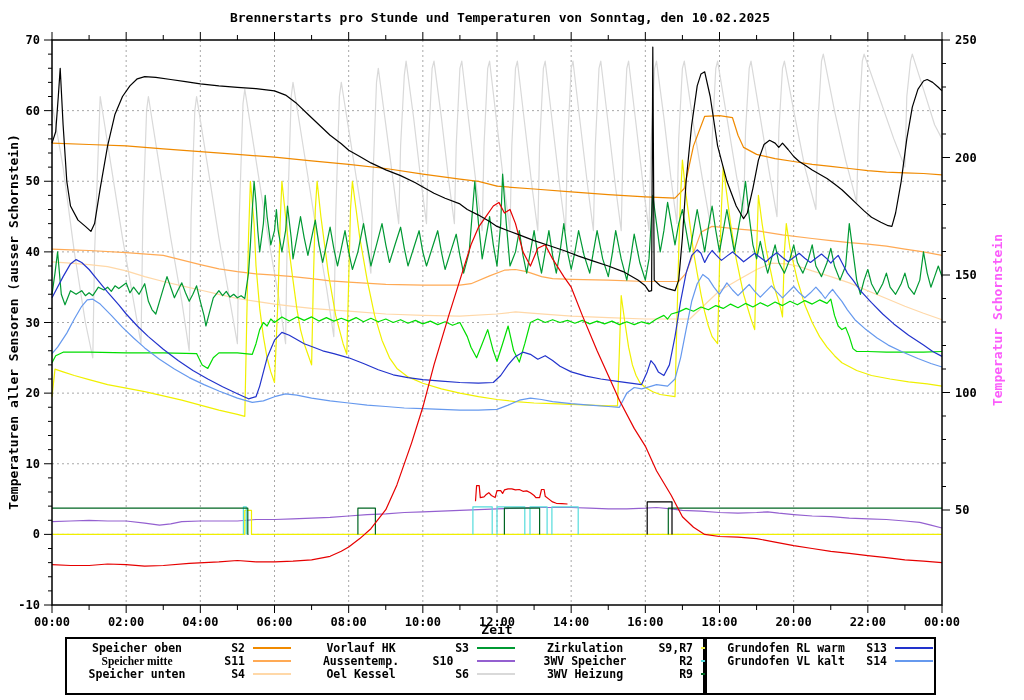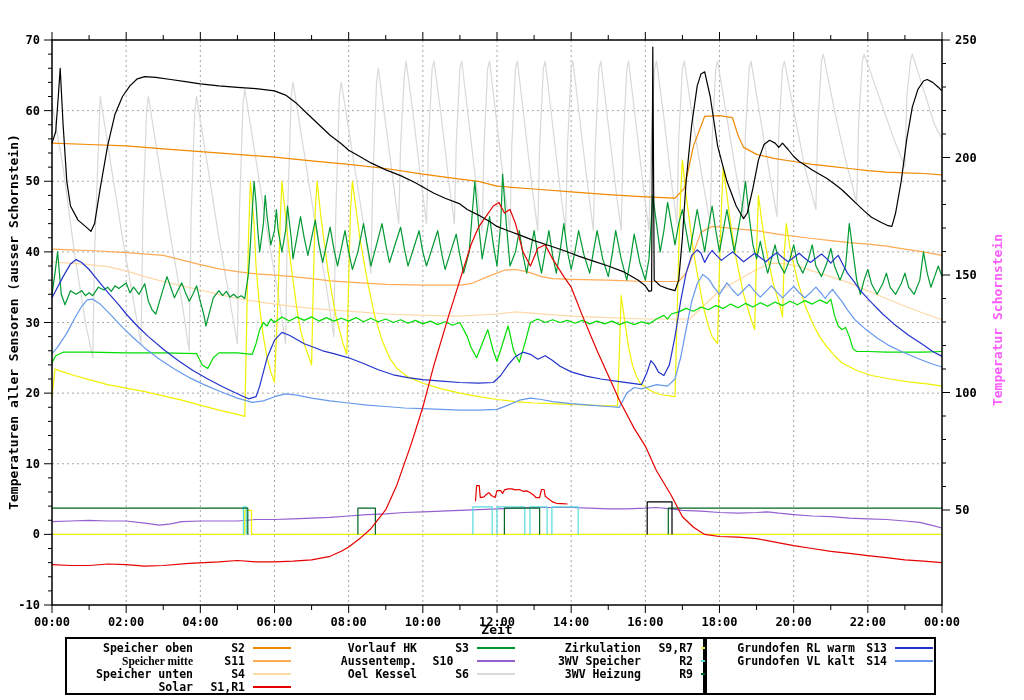--- a/index.html
+++ b/index.html
@@ -12,21 +12,21 @@
   .axlbl > span{position:absolute;display:block;white-space:nowrap;
        transform:translate(-50%,-50%) rotate(-90deg);
        font-weight:bold;font-size:13px;}
   .xlbl{position:absolute;top:622px;left:0;width:994px;text-align:center;
        font-weight:bold;font-size:13px;color:#000;}
   .tick{font:bold 12px "DejaVu Sans Mono","Liberation Mono",monospace;fill:#000;}
   .lgbox{position:absolute;border:2px solid #000;background:#fff;box-sizing:border-box;
         display:flex;align-items:flex-start;padding:2px 0 0 0;}
   .lgcol{display:flex;flex-direction:column;flex:1;}
   .li{display:flex;align-items:center;height:13px;font-weight:bold;font-size:11.5px;color:#000;}
-  .ln{text-align:right;white-space:pre;}
+  .ln{text-align:center;white-space:pre;}
   .lc{text-align:right;white-space:pre;}
   .ls{height:2px;width:38px;margin-left:8px;flex:0 0 auto;}
 </style>
 </head>
 <body>
 
 <div id="stage">
   <svg id="plot" width="1024" height="700">
       <line x1="126.16666666666667" y1="40" x2="126.16666666666667" y2="605" stroke="#a8a8a8" stroke-dasharray="2,3"></line>
       <line x1="200.33333333333334" y1="40" x2="200.33333333333334" y2="605" stroke="#a8a8a8" stroke-dasharray="2,3"></line>
@@ -204,20 +204,21 @@
       <text x="40" y="397.125" text-anchor="end" class="tick">20</text>
       <text x="40" y="467.75" text-anchor="end" class="tick">10</text>
       <text x="40" y="538.375" text-anchor="end" class="tick">0</text>
       <text x="40" y="609" text-anchor="end" class="tick">-10</text>
       <text x="955" y="44" text-anchor="start" class="tick">250</text>
       <text x="955" y="161.5" text-anchor="start" class="tick">200</text>
       <text x="955" y="279" text-anchor="start" class="tick">150</text>
       <text x="955" y="396.5" text-anchor="start" class="tick">100</text>
       <text x="955" y="514" text-anchor="start" class="tick">50</text>
     </svg>
+  <div class="ttl">Brennerstarts pro Stunde und Temperaturen von Sonntag, den 10.02.2025</div>
   <div class="axlbl" style="left:13px;top:322px;">
     <span>Temperaturen aller Sensoren (ausser Schornstein)</span>
   </div>
   <div class="axlbl" style="left:997px;top:320px;">
     <span id="rlbl" style="color: rgb(251, 92, 251);">Temperatur Schornstein</span>
   </div>
   <div class="xlbl">Zeit</div>
   <div class="lgbox" id="lgbox1" style="left:65px;top:637px;width:640px;height:58px;">
       <div class="lgcol">
         <div class="li">
@@ -228,25 +229,20 @@
         <div class="li">
           <span class="ln" style="width: 112px; padding-left: 14px; font-family: Liberation Serif, serif;">Speicher mitte</span>
           <span class="lc" style="width: 52px;">S11</span>
           <span class="ls" style="background: rgb(255, 170, 85);"></span>
         </div>
         <div class="li">
           <span class="ln" style="width: 112px; padding-left: 14px;">Speicher unten</span>
           <span class="lc" style="width: 52px;">S4</span>
           <span class="ls" style="background: rgb(255, 216, 168);"></span>
         </div>
-        <div class="li">
-          <span class="ln" style="width: 112px; padding-left: 14px;">Solar</span>
-          <span class="lc" style="width: 52px;">S1,R1</span>
-          <span class="ls" style="background: rgb(230, 0, 0);"></span>
-        </div>
       </div>
       <div class="lgcol">
         <div class="li">
           <span class="ln" style="width: 112px; padding-left: 14px;">Vorlauf HK</span>
           <span class="lc" style="width: 52px;">S3</span>
           <span class="ls" style="background: rgb(0, 153, 51);"></span>
         </div>
         <div class="li">
           <span class="ln" style="width: 112px; padding-left: 14px;">Aussentemp.</span>
           <span class="lc" style="width: 52px; text-align: center;">S10</span>

